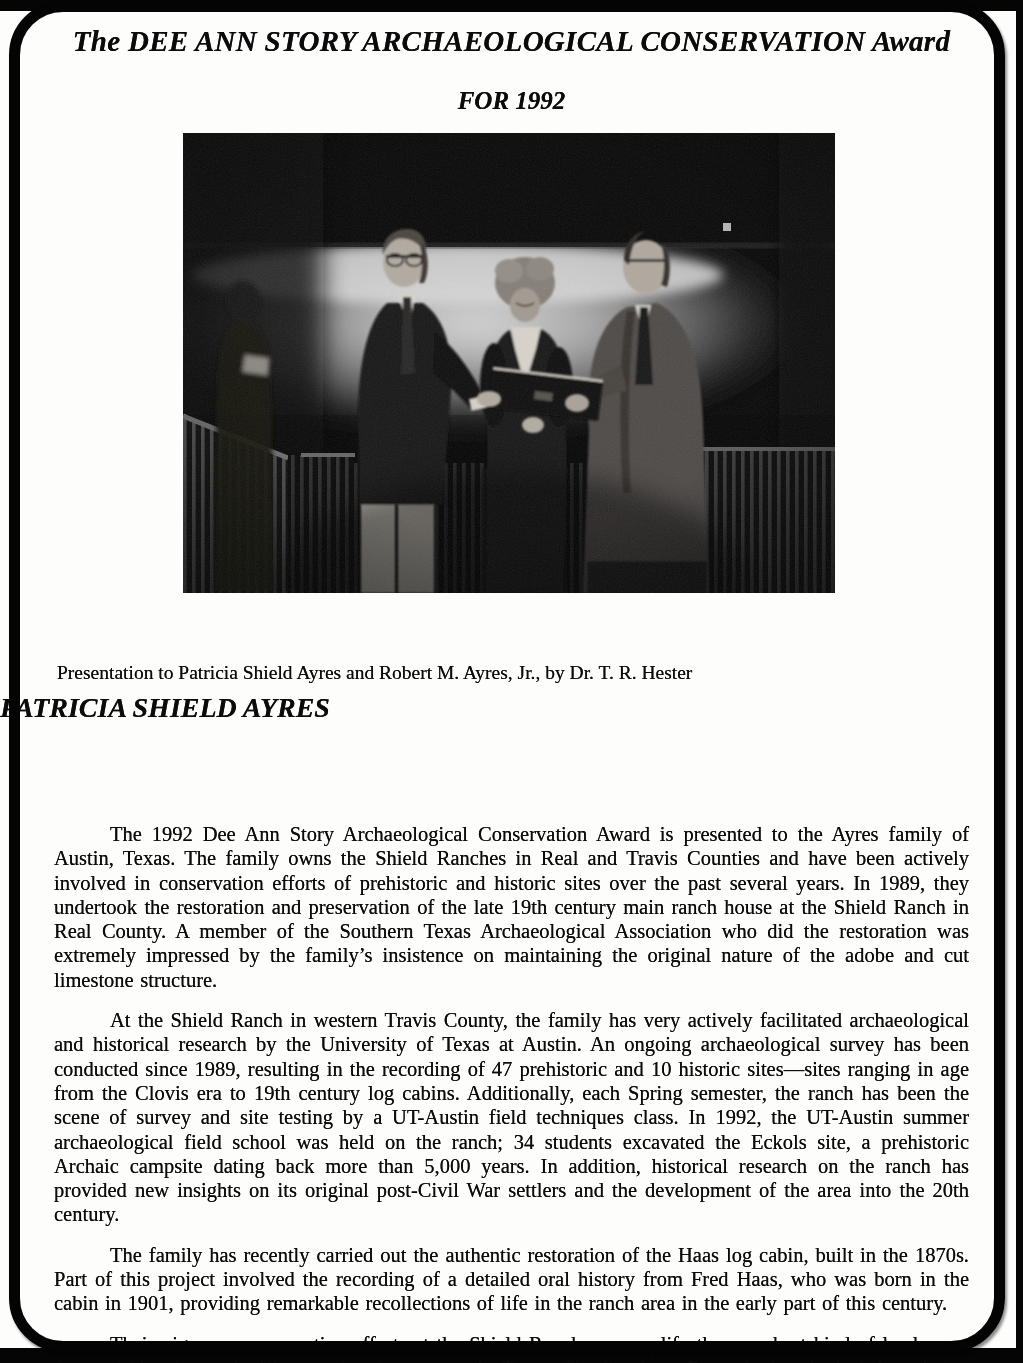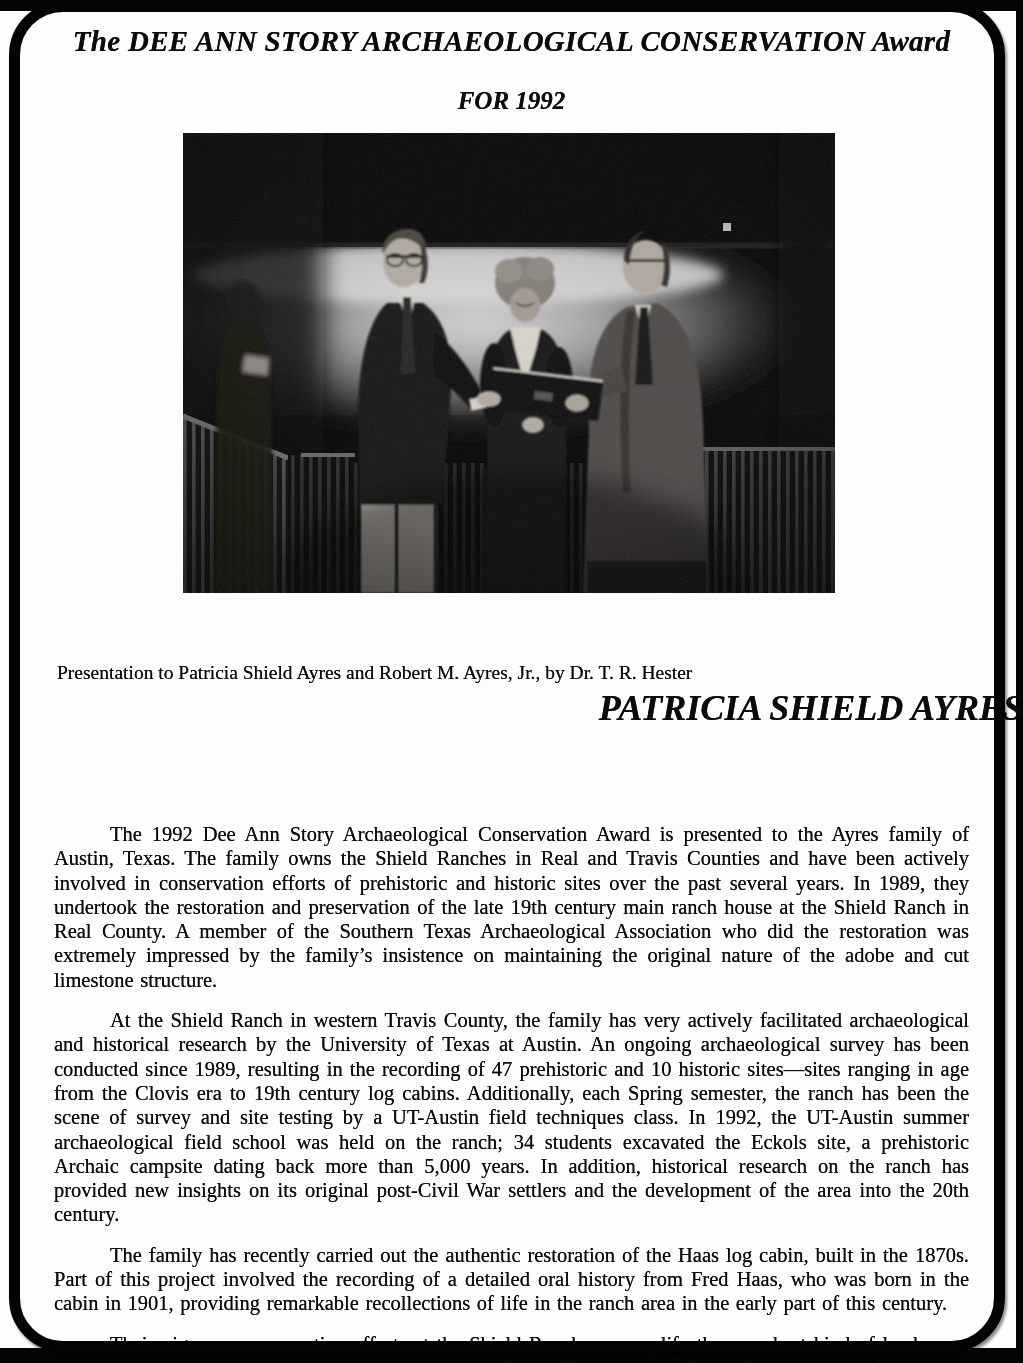--- a/index.html
+++ b/index.html
@@ -52,23 +52,23 @@
   .photo-caption {
     position: absolute; top: 621px; left: 38px; width: 947px;
     text-align: left;
     font-size: 19.5px; line-height: 24px;
     transform: translateX(19px);
     text-shadow: 0 0 0.4px rgba(0,0,0,0.8);
     margin-top: 40px;
   }
   .honorees {
     position: absolute; top: 690px; left: 0; width: 100%;
-    text-align: right;
+    text-align: left;
     font-weight: bold; font-style: italic;
-    font-size: 36px; line-height: 36px;
+    font-size: 28px; line-height: 36px;
     text-shadow: 0 0 0.6px rgba(0,0,0,0.85);
   }
   .body-text {
     position: absolute; top: 806px; left: 38px; width: 947px;
     font-size: 20.5px; line-height: 24.3px;
     text-align: justify;
     word-spacing: 1.5px;
     text-shadow: 0 0 0.5px rgba(0,0,0,0.85);
   }
   .body-text p { margin: 16px; text-indent: 56px; }

